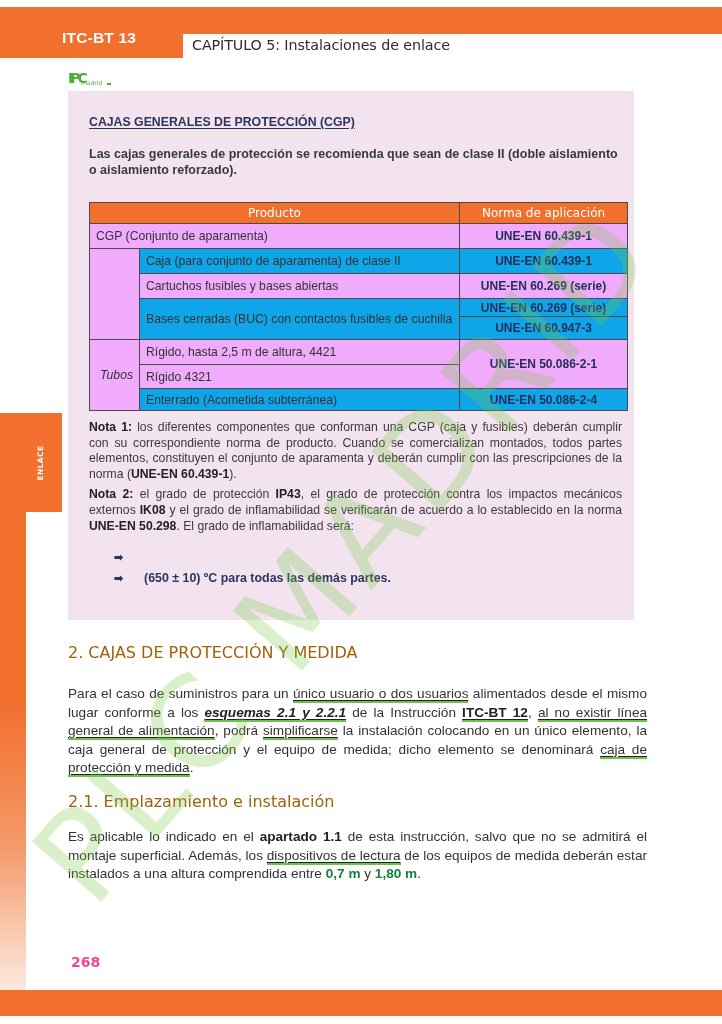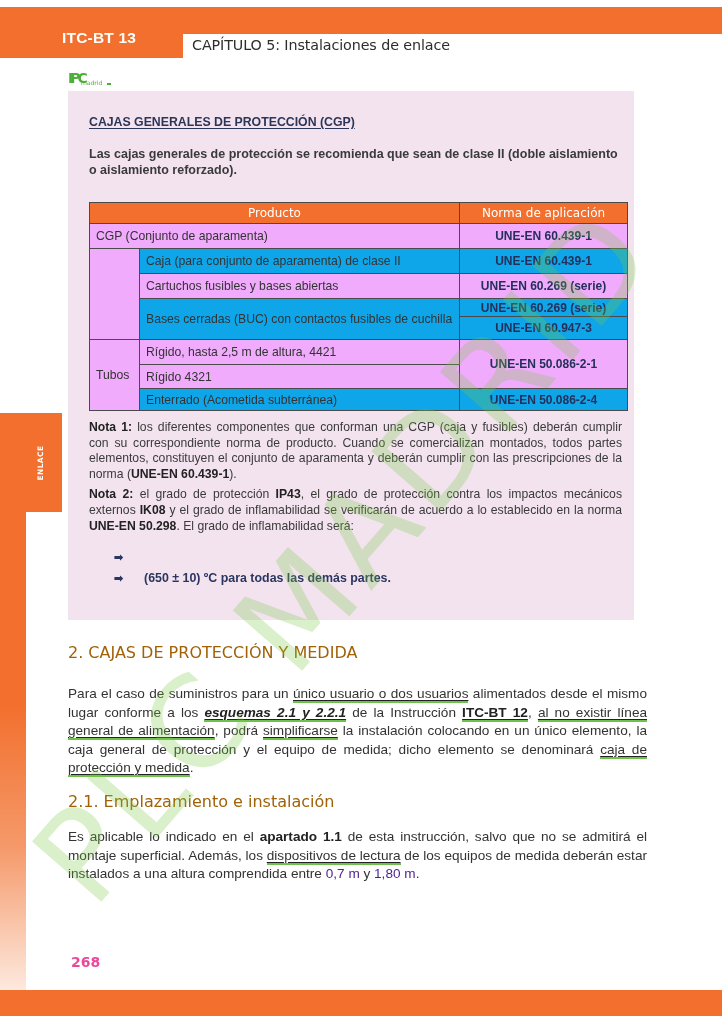--- a/index.html
+++ b/index.html
@@ -40,42 +40,42 @@
 
   #cgp-table { left:21px; top:111px; width:538px; border-collapse:collapse; table-layout:fixed;
     font-size:12.2px; color:#333; }
   #cgp-table th, #cgp-table td { border:1px solid #4a4a4a; padding:0 6px; vertical-align:middle; }
   #cgp-table th { background:#F26F2D; color:#ffffff; font-family:"DejaVu Sans", sans-serif; font-weight:normal;
     font-size:12px; height:20px; text-align:center; }
   #cgp-table td { background:#f0abfc; }
   #cgp-table td.salmon { background:#0ea5e9; }
   #cgp-table td.norma { text-align:center; font-weight:bold; color:#25305A; font-size:12px; }
   #cgp-table td.blank { border-top:none; border-bottom:none; }
-  #cgp-table td.group { text-align:left; }
+  #cgp-table td.group { text-align:right;font-style:italic; }
 
   #notes { left:21px; top:329px; width:533px; font-size:12.2px; line-height:15.6px; color:#3a3a3a; text-align:justify; }
   #notes p { margin:0 0 5px 0; }
   #notes b { color:#222; }
   #bullets { left:46px; top:458px; width:500px; }
   .bullet { position:relative; height:21px; font-size:12.4px; font-weight:bold; color:#2B3560; line-height:16px; }
   .bullet .arrow { position:absolute; left:0; top:0; font-size:11px; color:#2B3560; }
   .bullet .txt { position:absolute; left:30px; top:0; white-space:nowrap; }
 
   
   .sec-heading { left:68px; font-family:"DejaVu Sans", sans-serif; font-size:16px; color:#a16207; white-space:nowrap; }
   #sec2-heading { top:643px; }
   #sec21-heading { top:792px; }
   .body-para { left:68px; width:579px; font-size:13.6px; line-height:18.5px; color:#333; text-align:justify; }
   #sec2-para { top:685px; }
   #sec21-para { top:828px; }
   .ul-green { text-decoration:underline; text-decoration-color:#222; text-underline-offset:2px;
     background:linear-gradient(#6EC24B,#6EC24B) no-repeat left bottom / 100% 2px; padding-bottom:2px; }
   .bold { font-weight:bold; color:#222; }
   .bi { font-weight:bold; font-style:italic; color:#222; }
-  .green-val { color:#4c1d95; font-weight:normal;margin-top:32px; }
+  .green-val { color:#15803d; font-weight:bold;margin-top:32px; }
 
   #page-number { left:71px; top:954px; font-family:"DejaVu Sans", sans-serif; font-weight:bold; font-size:14px; color:#ec4899; }
   #bottom-band { left:0; top:990px; width:722px; height:26px; background:#F26F2D; }
 
   #watermark { left:345px; top:555px; transform:translate(-50%,-50%) rotate(-49deg);
     font-family:"DejaVu Sans", sans-serif; font-size:126px; letter-spacing:8px; white-space:nowrap;
     color:rgba(120,200,70,0.28); pointer-events:none; z-index:10; }
 </style>
 </head>
 <body>

